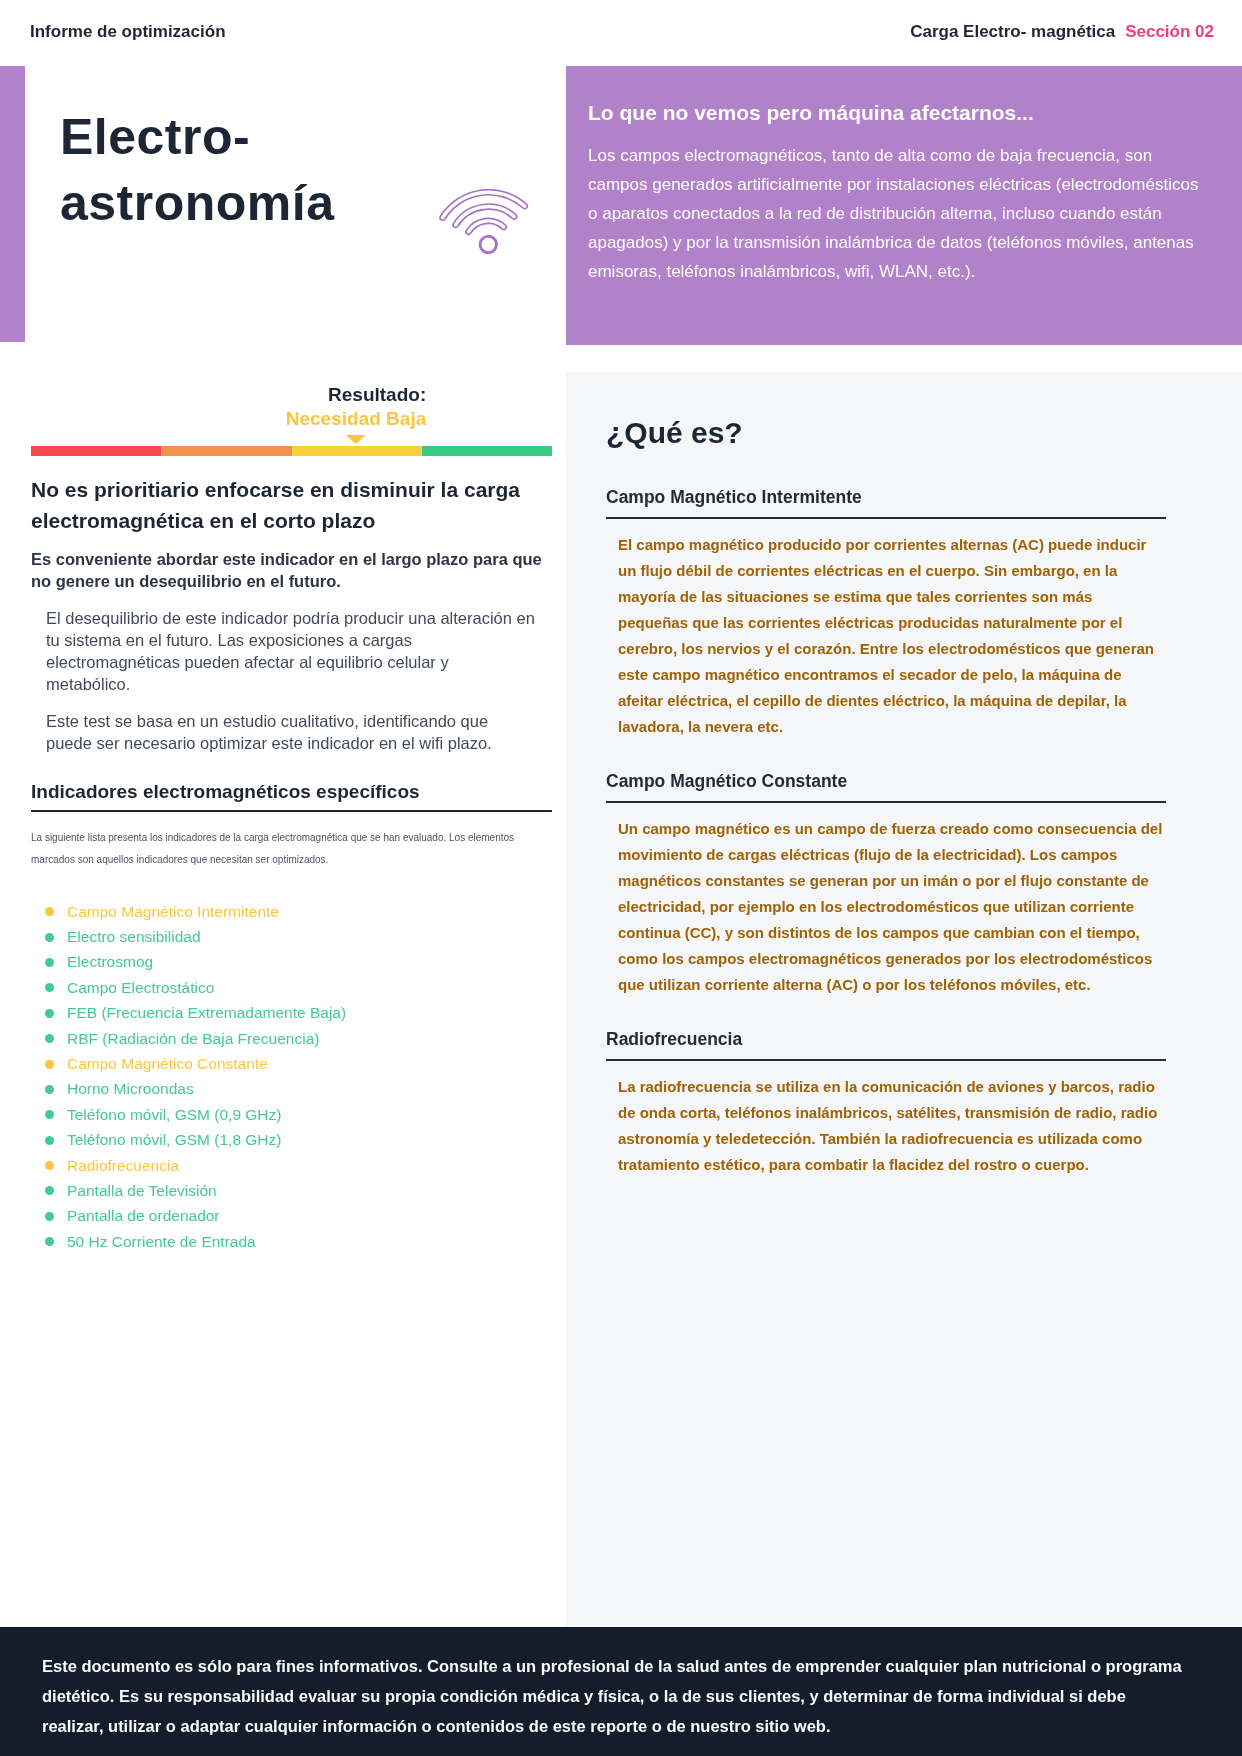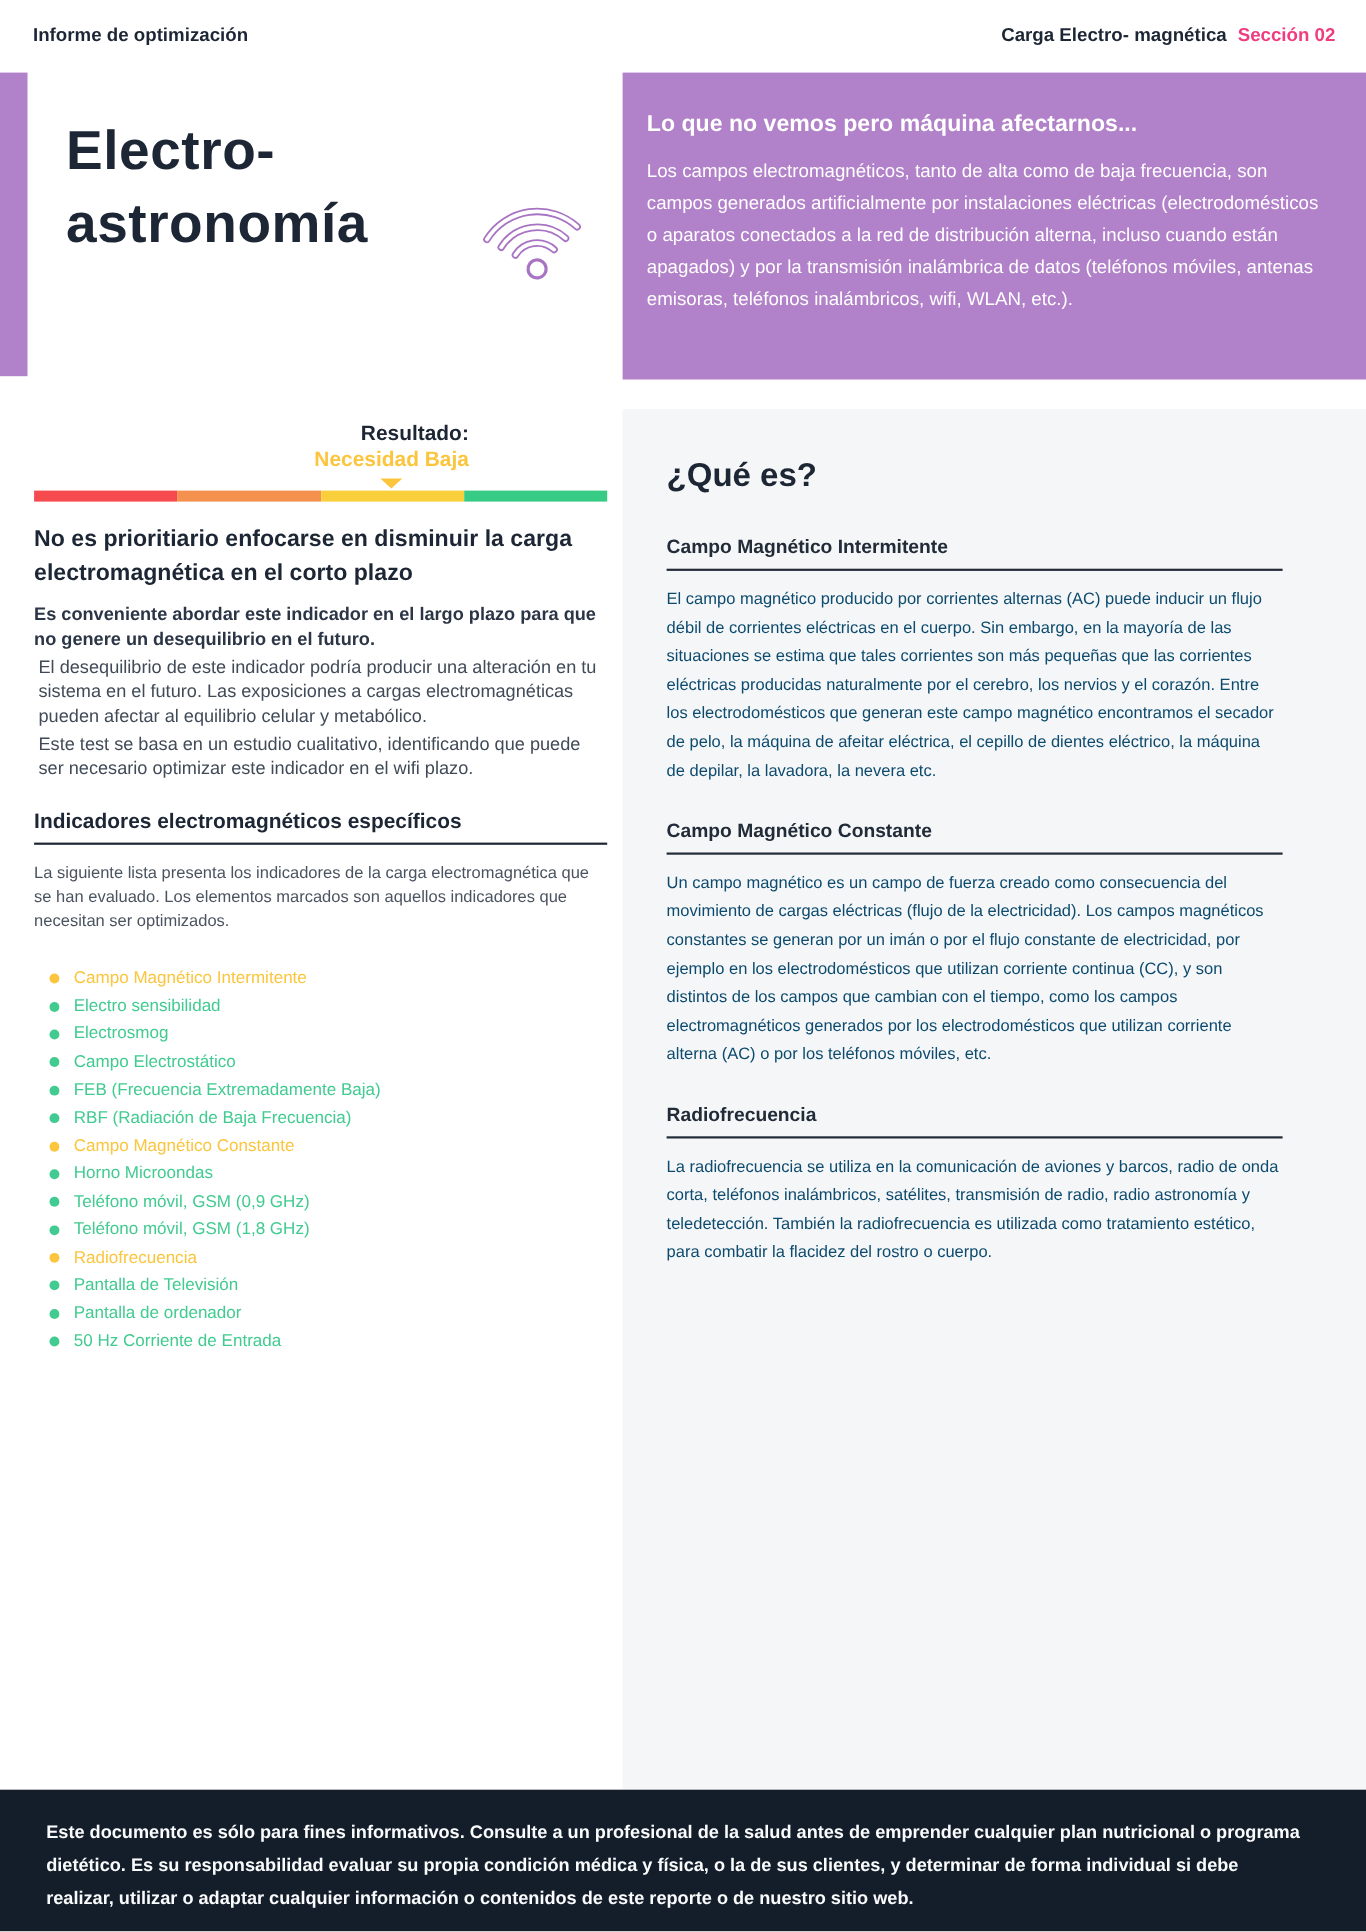--- a/index.html
+++ b/index.html
@@ -27,37 +27,37 @@
   .result-label{font-size:19px;line-height:24px;font-weight:700;color:#1d2634;}
   .result-value{font-size:19px;line-height:24px;font-weight:700;color:#fbc53d;}
   .pointer{width:0;height:0;margin:4px auto 0;border-left:10px solid transparent;border-right:10px solid transparent;border-top:9px solid #fbc53d;}
   .scale{position:absolute;left:31px;top:446px;width:521px;height:10px;display:flex;}
   .scale .seg{flex:1;}
 
   
   .left-col{position:absolute;left:31px;top:474px;width:521px;}
   .left-col h2{margin:0 0 12px 0;font-size:21px;line-height:31px;font-weight:700;color:#1d2634;}
   .left-col .lead{margin:0;font-size:16.5px;line-height:22px;font-weight:700;color:#2b3545;}
-  .left-col p.body{margin:4px;font-size:16.5px;line-height:22px;color:#414b58;}
+  .left-col p.body{margin:15px;font-size:16.5px;line-height:22px;color:#414b58;}
   .ind-title{margin:27px 0 0 0;font-size:19px;line-height:22px;font-weight:700;color:#1d2634;
              padding-bottom:7px;border-bottom:2px solid #1d2634;}
-  .ind-intro{margin:15px 0 0 0;font-size:15px;line-height:22px;color:#4a5360;}
+  .ind-intro{margin:15px 0 0 0;font-size:10px;line-height:22px;color:#4a5360;}
   ul.ind-list{list-style:none;margin:28px 0 0 0;padding:0;}
   ul.ind-list li{display:flex;align-items:center;gap:13px;height:25.4px;font-size:15.5px;}
   ul.ind-list .dot{width:9px;height:9px;border-radius:50%;background:currentColor;flex:0 0 auto;margin-left:14px;}
   li.warning{color:#fbc53d;}
   li.ok{color:#41cb90;}
 
   
   .right-panel{position:absolute;left:566px;top:372px;width:676px;height:1255px;background:#f5f6f7;box-sizing:border-box;padding:42px 70px 0 40px;}
   .right-panel h1{margin:0 0 34px 0;font-size:30px;line-height:38px;font-weight:700;color:#1d2634;}
   .qsection{margin:0 0 30px 0;width:560px;}
   .qsection h3{margin:0;font-size:17.5px;line-height:22px;font-weight:700;color:#222b38;
                padding-bottom:9px;border-bottom:2px solid #222b38;}
-  .qsection p{margin:13px 0 0 0;font-size:15px;line-height:26px;color:#0c4a6e;}
+  .qsection p{margin:13px 0 0 12px;font-size:15px;line-height:26px;color:#a16207;font-weight:bold;}
 
   
   .footer{position:absolute;left:0;top:1627px;width:1242px;height:129px;background:#141e2b;box-sizing:border-box;
           padding:24px 60px 0 42px;}
   .footer p{margin:0;font-size:16.5px;line-height:30px;font-weight:700;color:#fafbfc;}
 </style>
 </head>
 <body>
 
 <div class="page">

